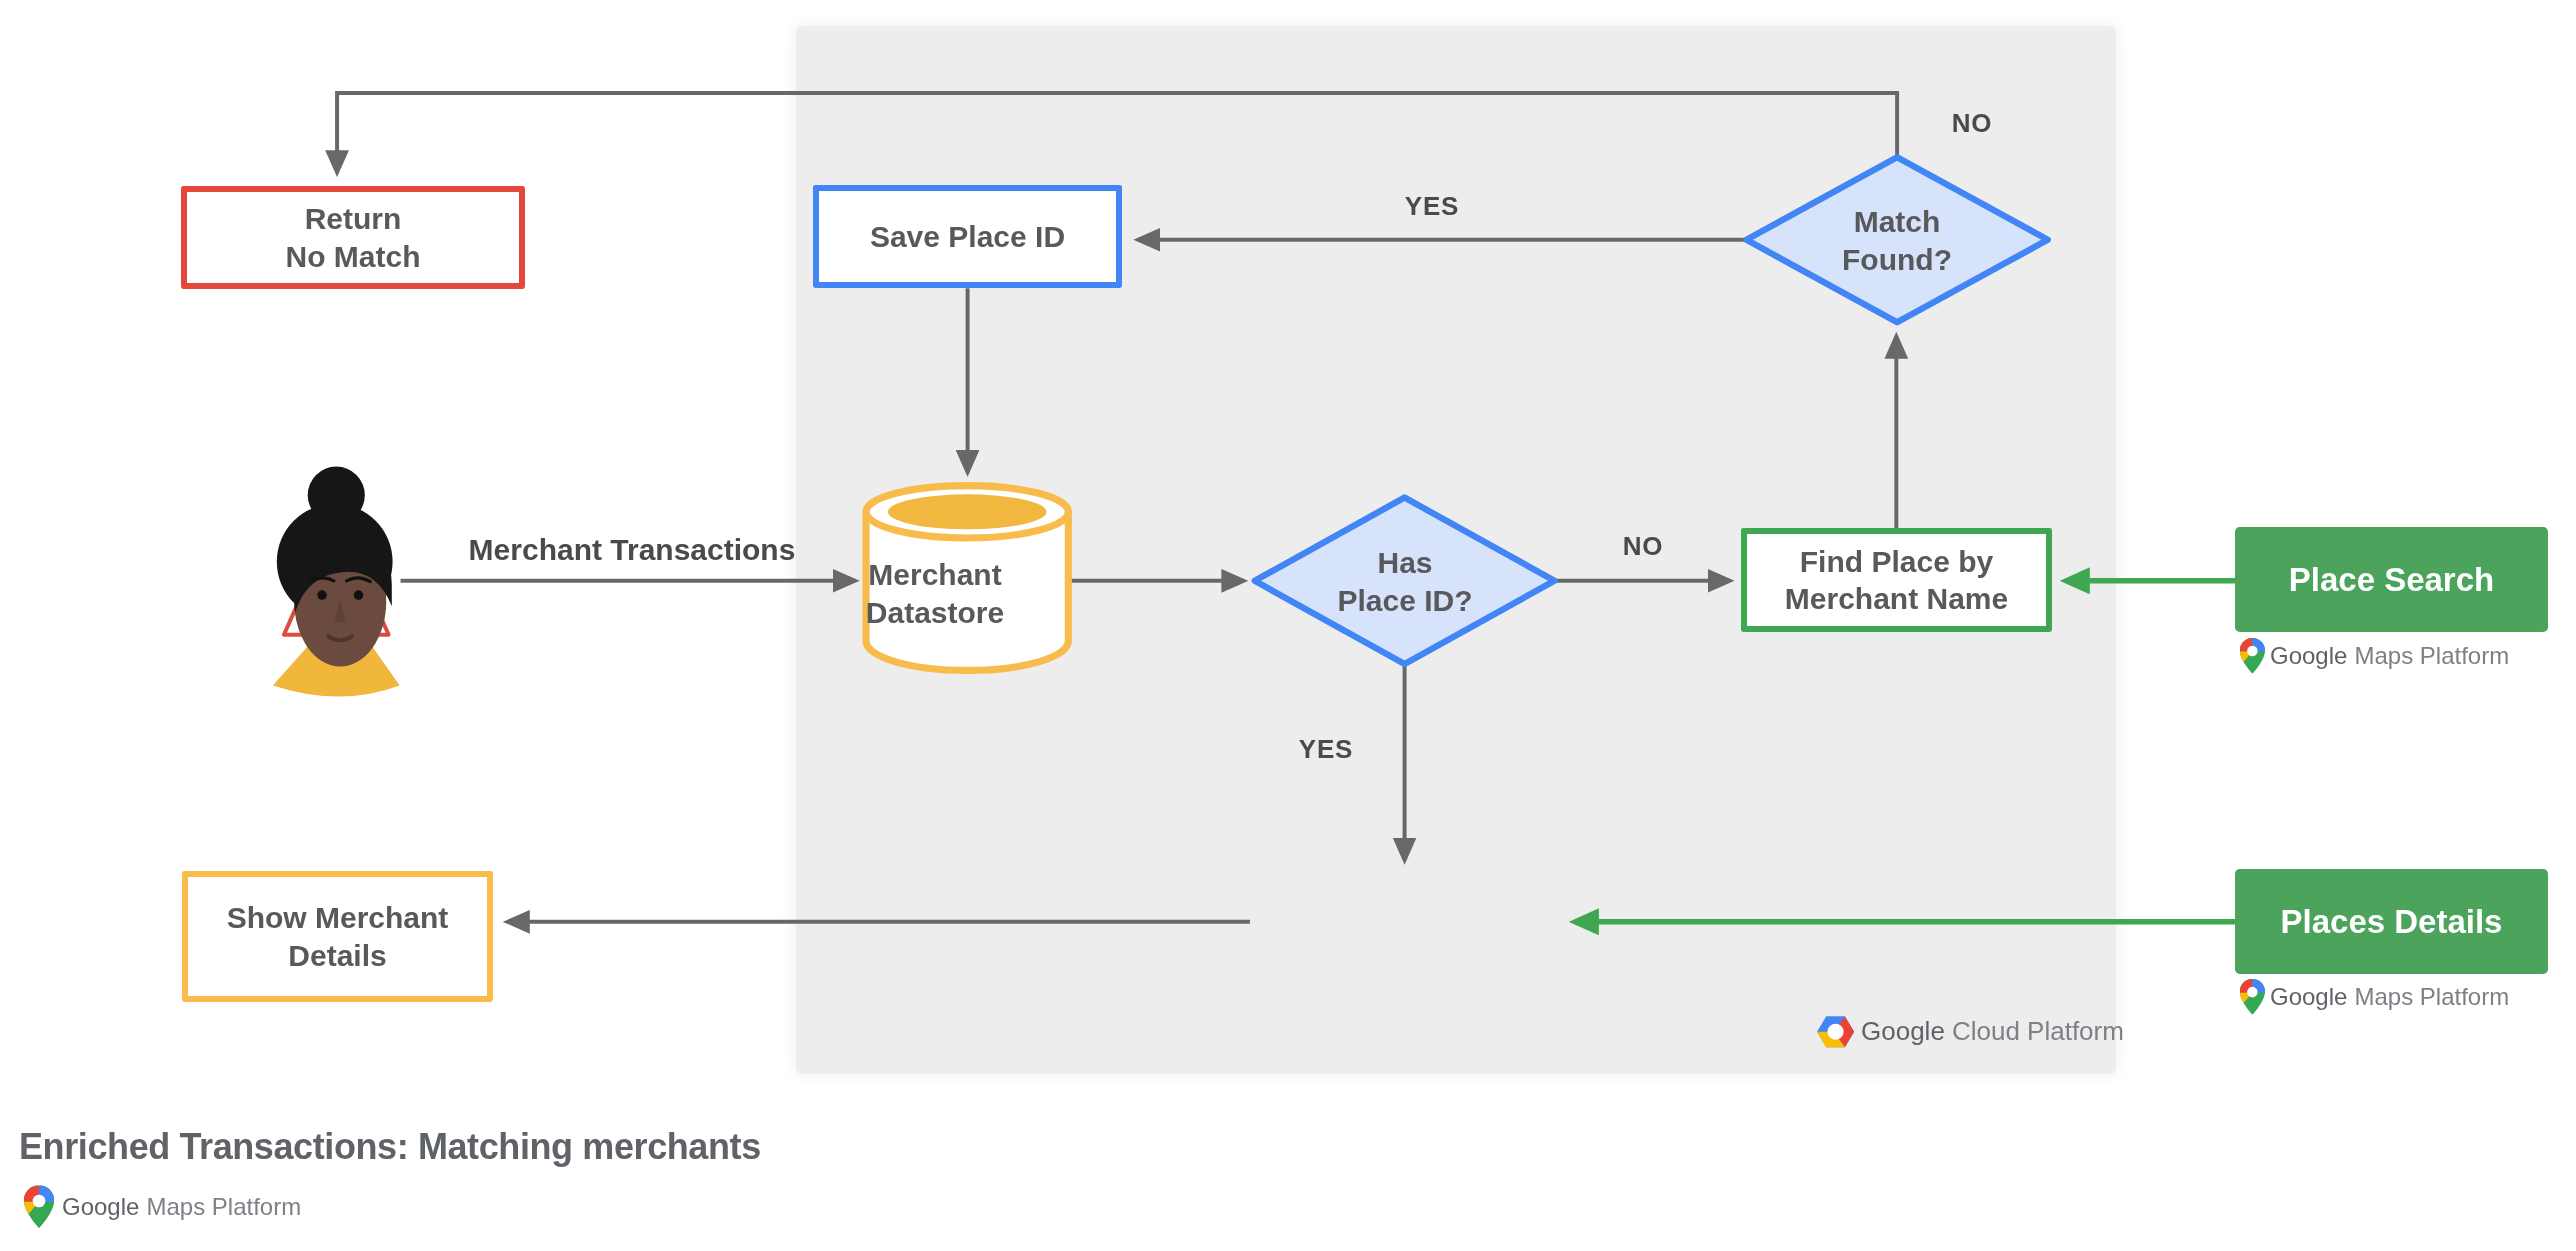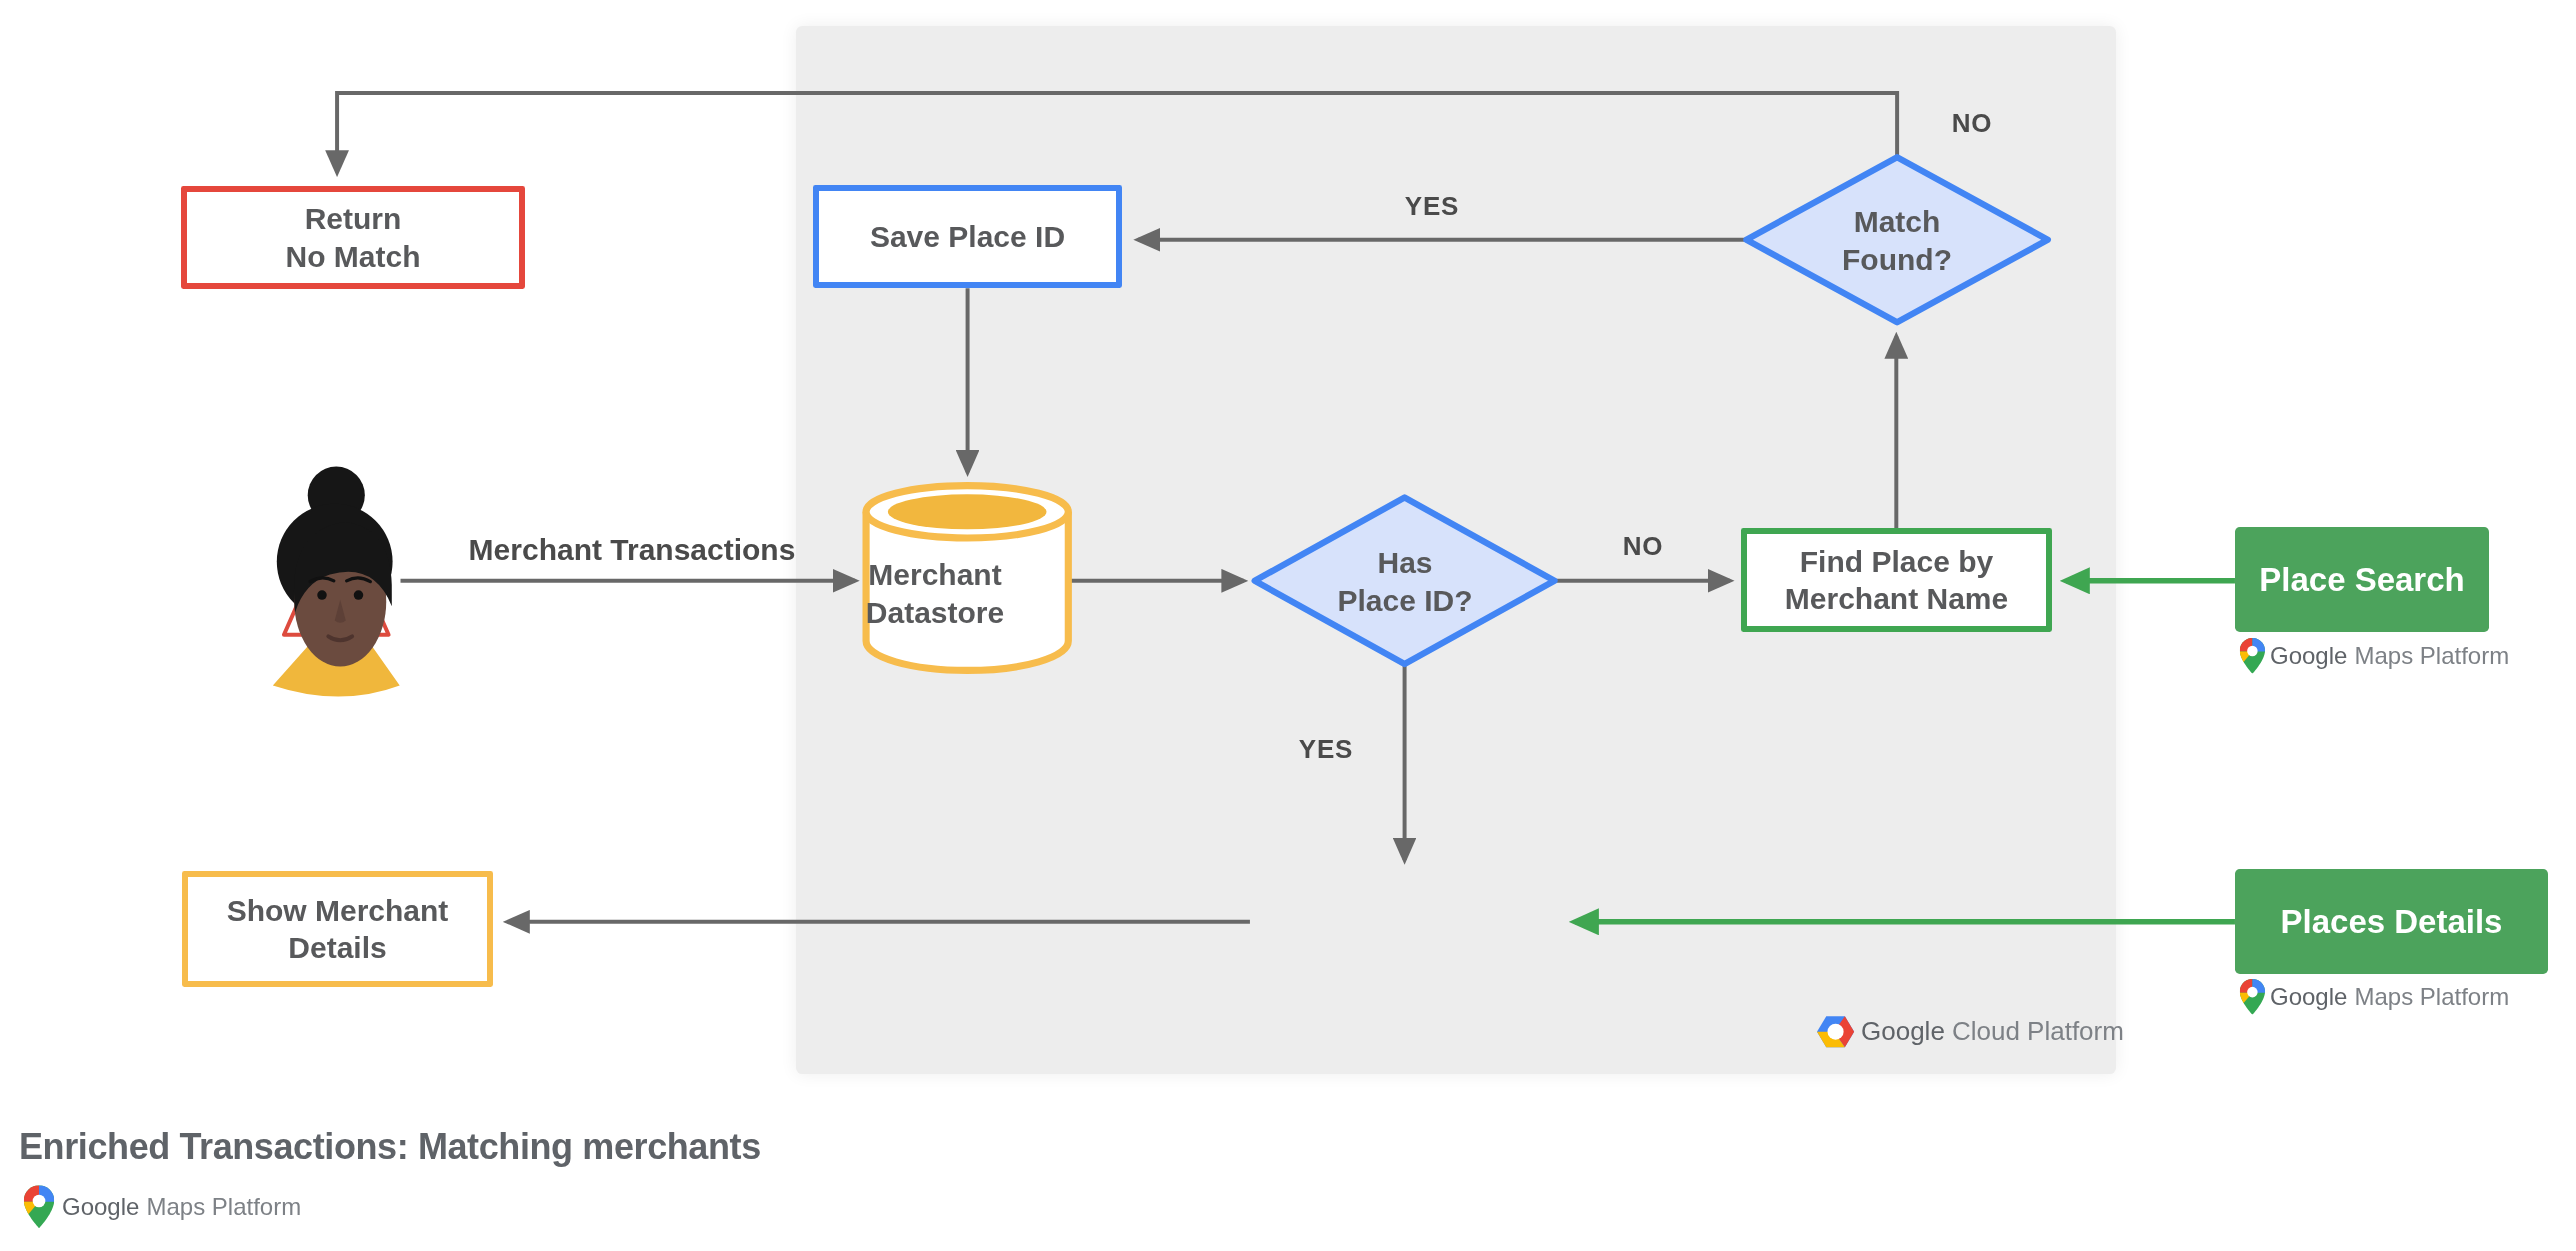--- a/index.html
+++ b/index.html
@@ -140,26 +140,26 @@
   <div class="node n-blue" style="left:813px;top:185px;width:309px;height:103px;">
     <span>Save Place ID</span>
   </div>
 
   <div class="node n-green" style="left:1741px;top:528px;width:311px;height:104px;">
     <span>Find Place by
 Merchant Name</span>
   </div>
 
 
-  <div class="node n-yellow" style="left:182px;top:871px;width:311px;height:116px;">
+  <div class="node n-yellow" style="left:182px;top:871px;width:311px;height:131px;">
     <span>Show Merchant
 Details</span>
   </div>
 
-  <div class="apibox" style="left:2235px;top:527px;width:254px;height:105px;">
+  <div class="apibox" style="left:2235px;top:527px;width:313px;height:105px;">
     <span>Place Search</span>
   </div>
   <div class="apibox" style="left:2235px;top:869px;width:313px;height:105px;">
     <span>Places Details</span>
   </div>
 
   <div class="dlabel" style="left:1897px;top:240px;">Match
 Found?</div>
   <div class="dlabel" style="left:1405px;top:581px;">Has
 Place ID?</div>

